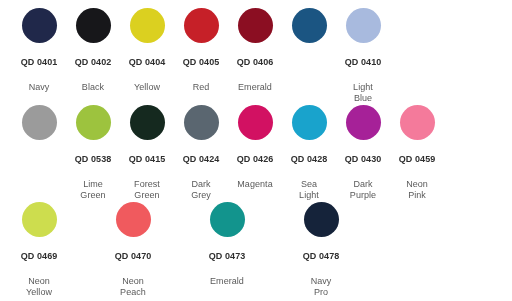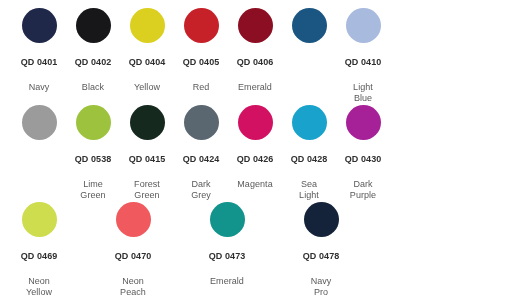--- a/index.html
+++ b/index.html
@@ -170,20 +170,27 @@
           <span class="swatch-name">Sea Light</span>
         </div>
       </div>
       <div class="swatch-cell">
         <div class="swatch-dot" style="background: rgb(166, 33, 152);"></div>
         <div class="swatch-labels">
           <span class="swatch-code">QD 0430</span>
           <span class="swatch-name">Dark Purple</span>
         </div>
       </div>
+      <div class="swatch-cell">
+        <div class="swatch-dot" style="background: rgb(244, 122, 155);"></div>
+        <div class="swatch-labels">
+          <span class="swatch-code">QD 0459</span>
+          <span class="swatch-name">Neon Pink</span>
+        </div>
+      </div>
     </div>
     <div class="swatch-row row-last">
       <div class="swatch-cell">
         <div class="swatch-dot" style="background: rgb(205, 221, 78);"></div>
         <div class="swatch-labels">
           <span class="swatch-code">QD 0469</span>
           <span class="swatch-name">Neon Yellow</span>
         </div>
       </div>
       <div class="swatch-cell">

